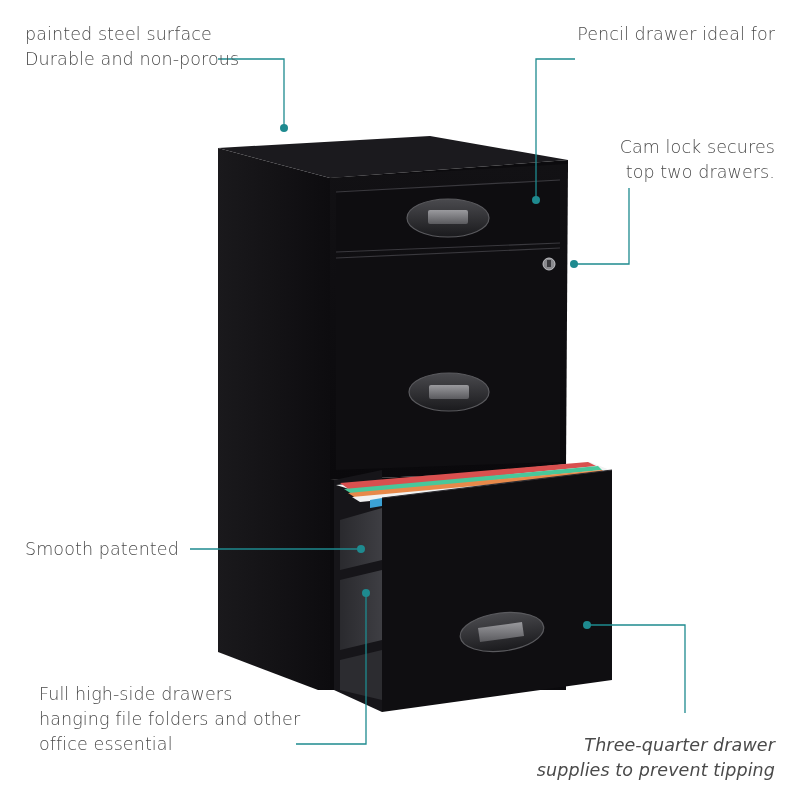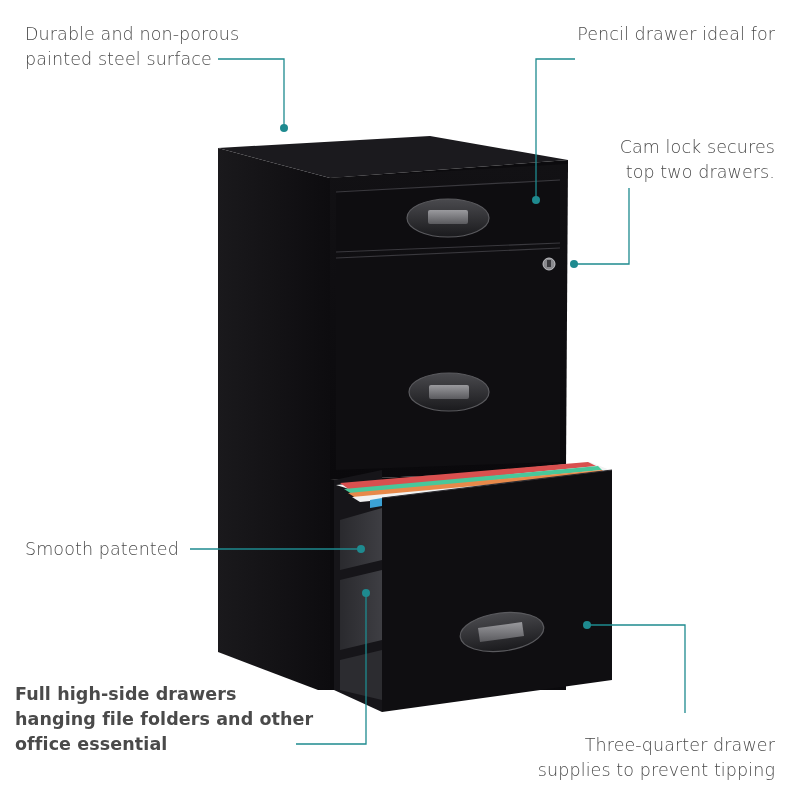--- a/index.html
+++ b/index.html
@@ -107,39 +107,39 @@
     <circle cx="284" cy="128" r="4"></circle>
     <circle cx="536" cy="200" r="4"></circle>
     <circle cx="574" cy="264" r="4"></circle>
     <circle cx="361" cy="549" r="4"></circle>
     <circle cx="366" cy="593" r="4"></circle>
     <circle cx="587" cy="625" r="4"></circle>
   </g>
 </svg>
 
 <div class="label" style="left:25px; top:22px;">
+  <span>painted steel surface</span>
   <span>Durable and non-porous</span>
-  <span>painted steel surface</span>
 </div>
 
 <div class="label right" style="right:25px; top:22px;">
   <span>Pencil drawer ideal for</span>
 </div>
 
 <div class="label right" style="right:25px; top:135px;margin-left:8px;">
   <span>Cam lock secures</span>
   <span>top two drawers.</span>
 </div>
 
 <div class="label" style="left:25px; top:537px;">
   <span>Smooth patented</span>
 </div>
 
-<div class="label" style="left:15px; top:682px;font-weight:bold;">
+<div class="label" style="left:39px; top:682px;">
   <span>Full high-side drawers</span>
   <span>hanging file folders and other</span>
   <span>office essential</span>
 </div>
 
-<div class="label right" style="right:25px; top:733px;">
+<div class="label right" style="right:25px; top:733px;font-style:italic;">
   <span>Three-quarter drawer</span>
   <span>supplies to prevent tipping</span>
 </div>
 
 </body></html>

